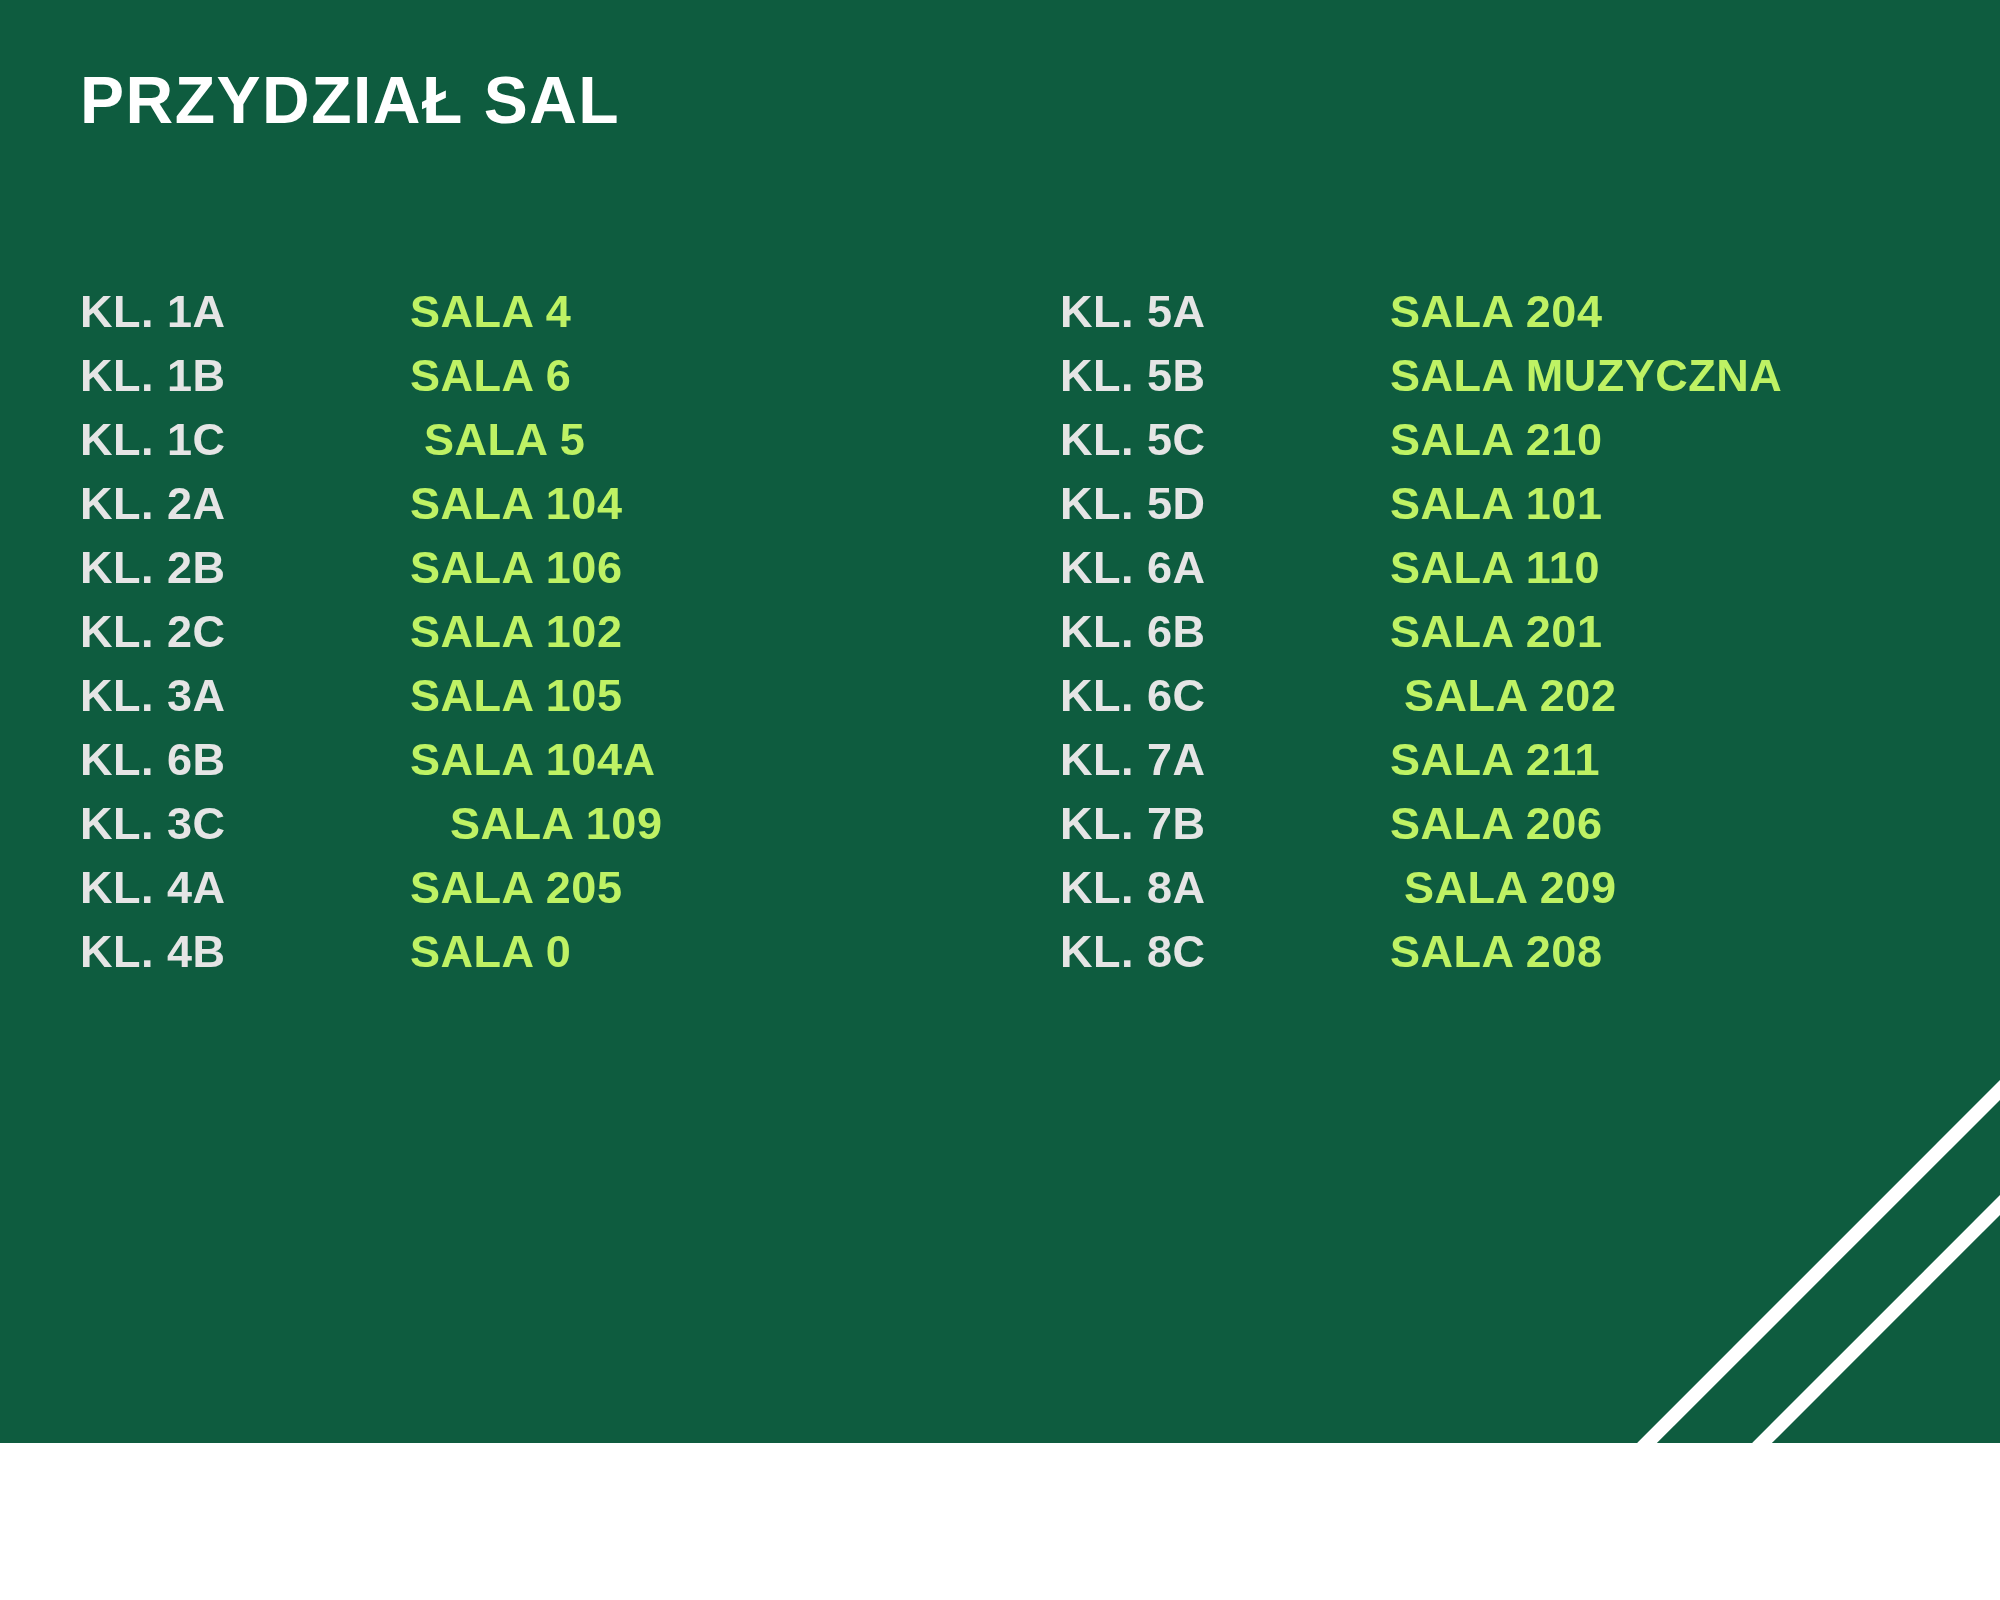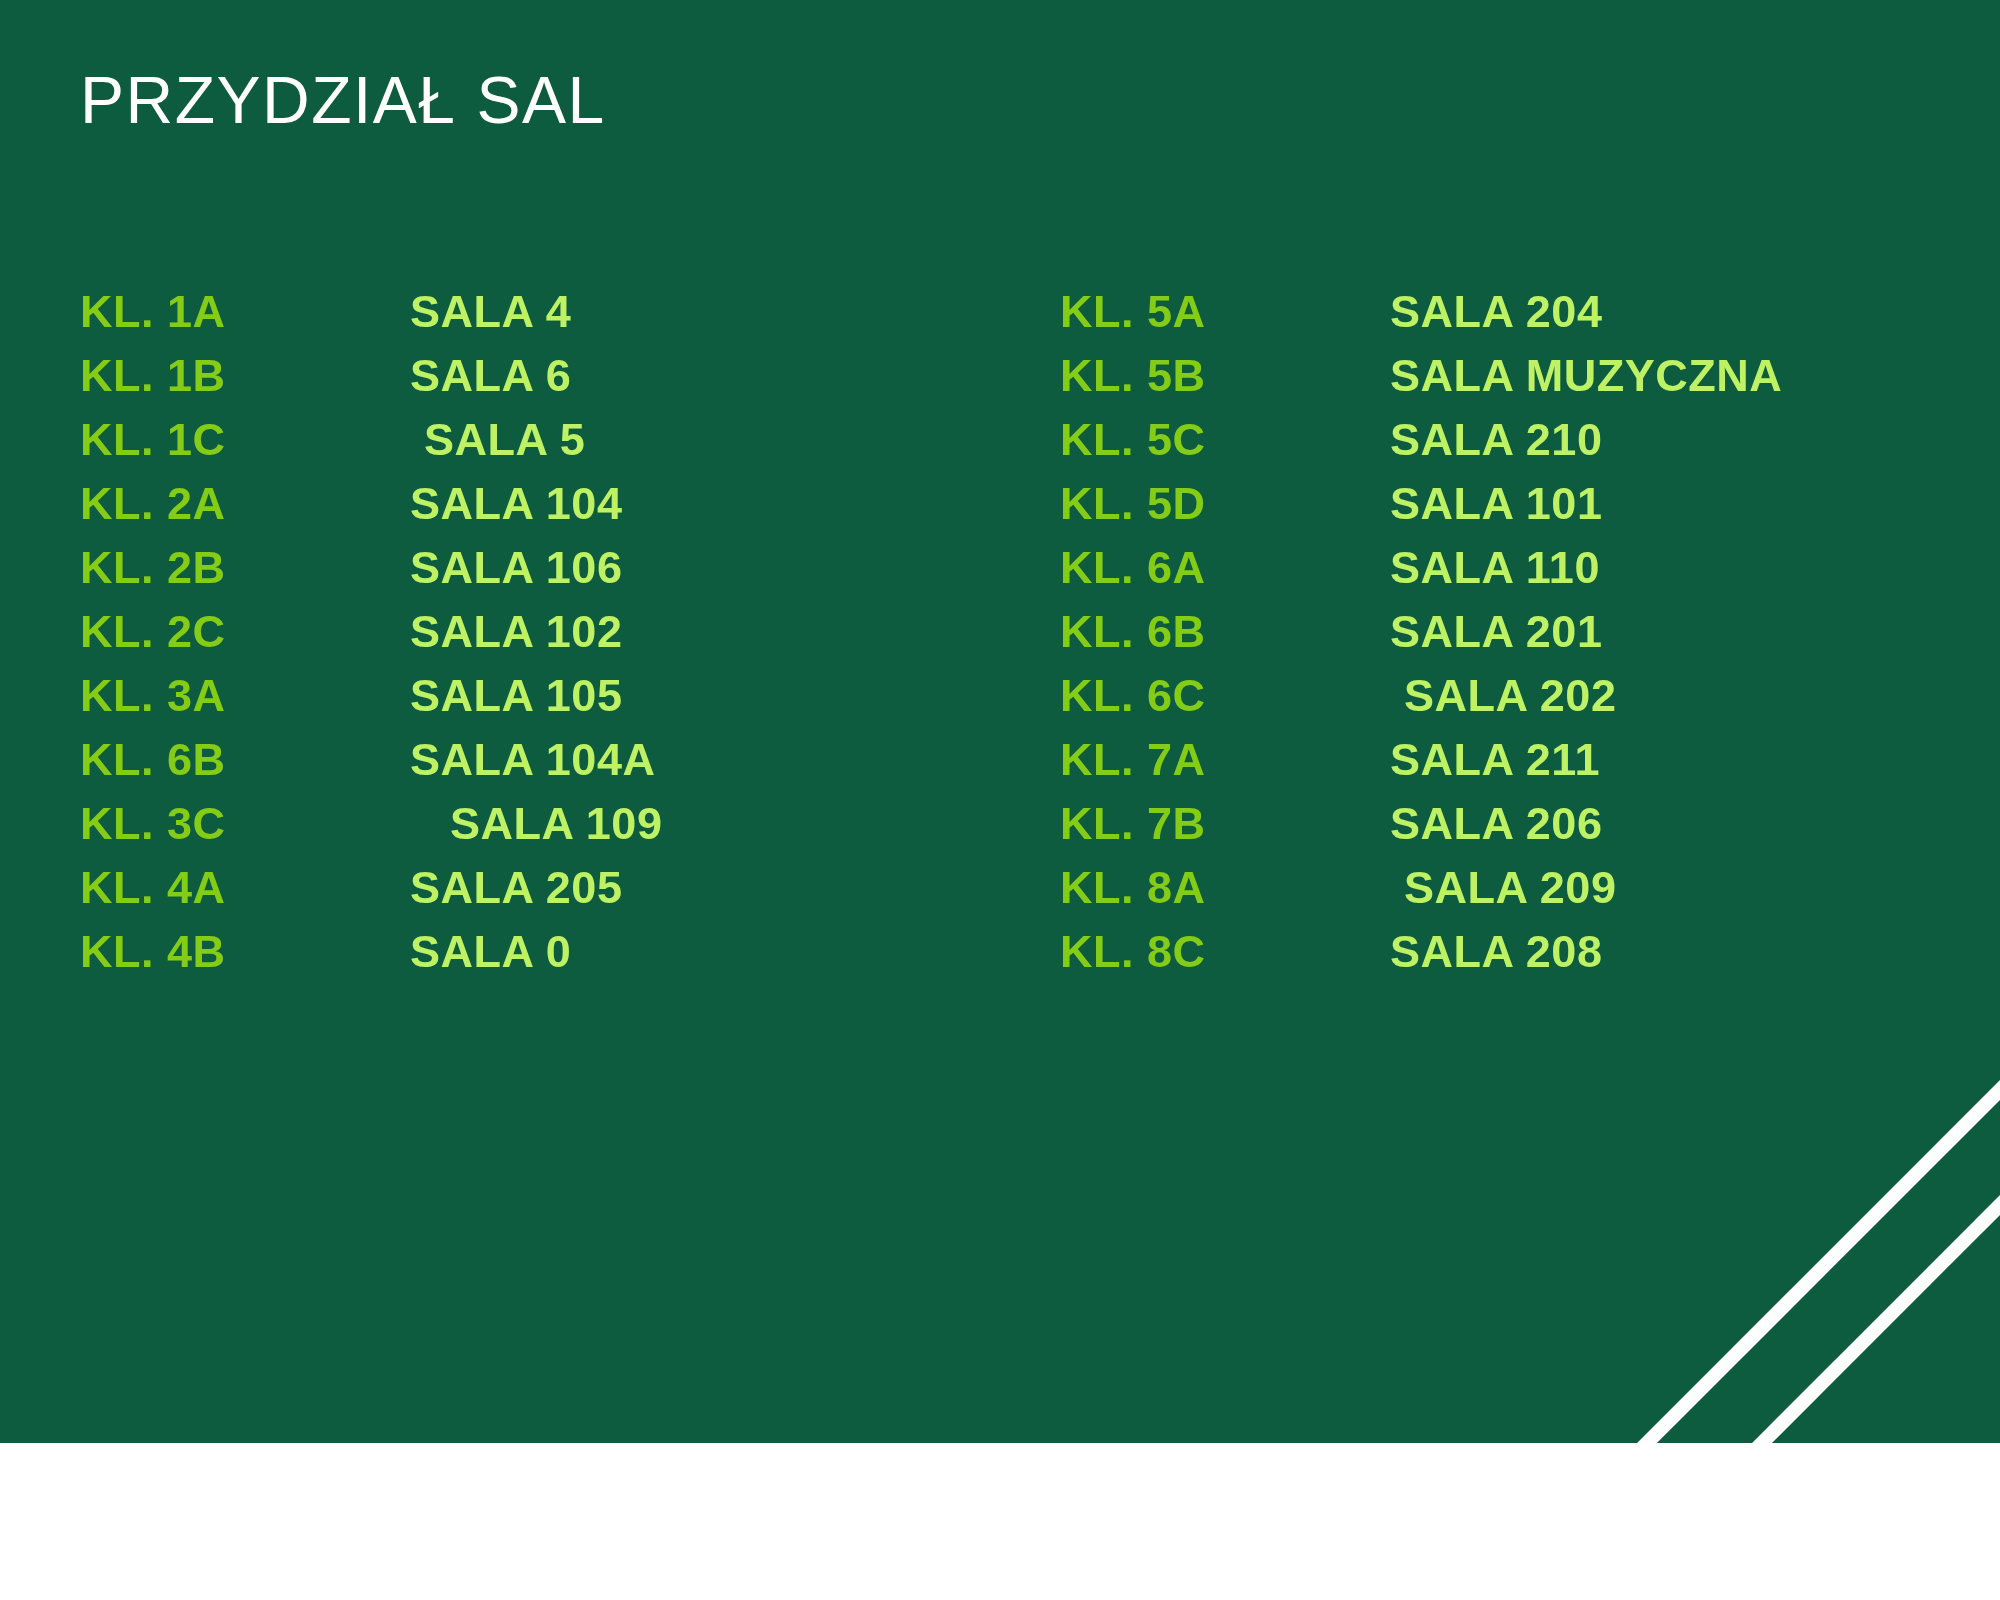--- a/index.html
+++ b/index.html
@@ -27,21 +27,21 @@
     width: 2000px;
     height: 1443px;
     background: #0e5c3f;
     overflow: hidden;
   }
   .title {
     position: absolute;
     left: 80px;
     top: 62px;
     font-size: 66px;
-    font-weight: normal;
+    font-weight: bold;
     letter-spacing: 1.5px;
     color: #ffffff;
     white-space: nowrap;
   }
   .columns {
     position: absolute;
     left: 0;
     top: 280px;
     width: 2000px;
   }
@@ -56,21 +56,21 @@
     position: relative;
     height: 64px;
     line-height: 64px;
     white-space: nowrap;
   }
   .cls {
     display: inline-block;
     width: 330px;
     font-size: 45px;
     font-weight: bold;
-    color: #84cc16;
+    color: #e5e5e5;
     letter-spacing: 0.5px;
   }
   .room {
     display: inline-block;
     font-size: 45px;
     font-weight: bold;
     color: #bef264;
     letter-spacing: 0.5px;
   }
   

